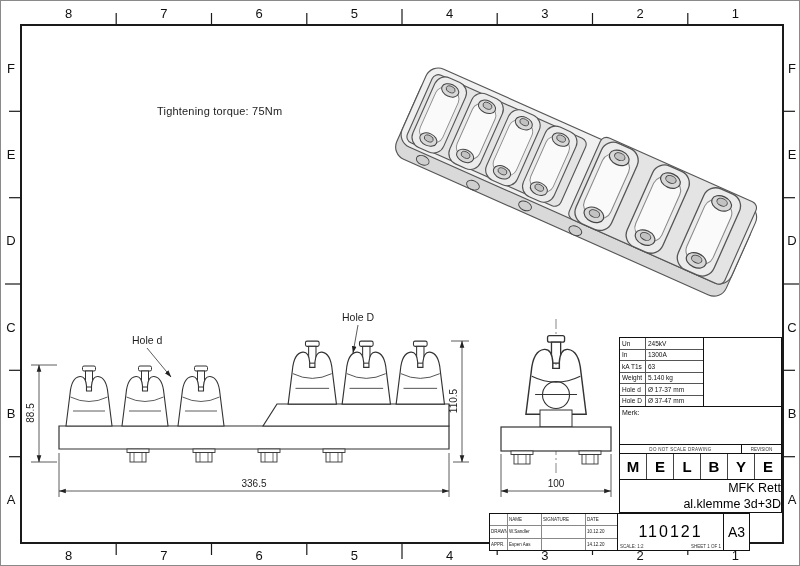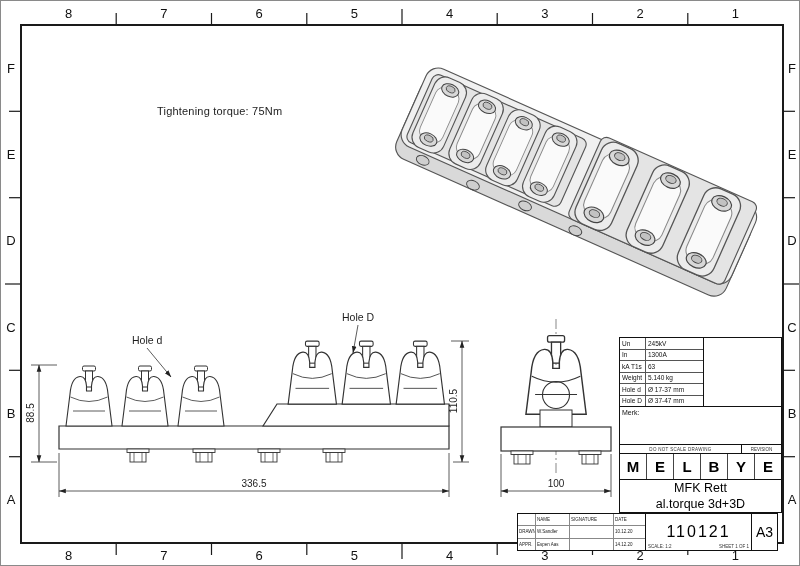--- a/index.html
+++ b/index.html
@@ -22,23 +22,23 @@
   .srow:last-child{border-bottom:none}
   .sl{width:26px;padding-left:2px;border-right:.5px solid #555;display:flex;align-items:center}
   .sv{flex:1;padding-left:2px;display:flex;align-items:center}
   .merk{position:absolute;left:0;top:68px;width:100%;height:38px;border-top:1px solid #111;font-size:7px;color:#111;padding:2px 0 0 2px}
   .dns{position:absolute;left:0;top:106px;width:100%;height:10px;border-top:1px solid #111;border-bottom:1px solid #111;display:flex;align-items:stretch;font-size:4.5px;color:#333}
   .dnsl{flex:1;display:flex;align-items:center;justify-content:center;letter-spacing:.3px}
   .rev{width:40px;border-left:1px solid #111;display:flex;align-items:center;justify-content:center}
   .logo{position:absolute;left:0;top:116px;width:100%;height:25px;display:flex}
   .logo span{flex:1;display:flex;align-items:center;justify-content:center;font-size:15px;font-weight:bold;color:#000}
   .logo span + span{border-left:1px solid #444}
-  .ttl{position:absolute;left:0;top:141px;width:100%;height:35px;border-top:1px solid #111;display:flex;flex-direction:column;align-items:center;justify-content:center;font-size:12.5px;line-height:1.25;color:#000}
+  .ttl{position:absolute;left:0;top:141px;width:100%;height:35px;border-top:1px solid #111;display:flex;flex-direction:column;align-items:flex-end;justify-content:center;font-size:12.5px;line-height:1.25;color:#000}
   
-  .bstrip{position:absolute;left:516px;top:512px;width:261px;height:38px;border:1.5px solid #111;background:#fff;display:flex}
+  .bstrip{position:absolute;left:488px;top:512px;width:261px;height:38px;border:1.5px solid #111;background:#fff;display:flex}
   .sigt{width:128px;border-right:1px solid #111;display:flex;flex-direction:column;font-size:4.5px;color:#222}
   .sigrow{flex:1;display:flex;border-bottom:.4px solid #888}
   .sigrow:last-child{border-bottom:none}
   .sigc{border-right:.4px solid #888;display:flex;align-items:center;padding-left:1px;overflow:hidden;white-space:nowrap}
   .sigc:last-child{border-right:none}
   .c1{width:18px}.c2{width:34px}.c3{width:44px}.c4{flex:1}
   .numcell{flex:1;position:relative}
   .dwgno{position:absolute;inset:0;display:flex;align-items:center;justify-content:center;font-size:16px;letter-spacing:2px;color:#000}
   .scl{position:absolute;left:2px;bottom:1px;font-size:4.5px;color:#333}
   .sht{position:absolute;right:2px;bottom:1px;font-size:4.5px;color:#333}
@@ -248,21 +248,21 @@
     <div class="logo">
       <span>M</span>
         <span>E</span>
       <span>L</span>
         <span>B</span>
       <span>Y</span>
         <span>E</span>
     </div>
     <div class="ttl">
       <div>MFK Rett</div>
-      <div>al.torque 3d+3D</div>
+      <div>al.klemme 3d+3D</div>
     </div>
   </div>
 
   <div class="bstrip">
     <div class="sigt">
       <div class="sigrow">
         <span class="sigc c1"></span>
         <span class="sigc c2">NAME</span>
         <span class="sigc c3">SIGNATURE</span>
         <span class="sigc c4">DATE</span>

